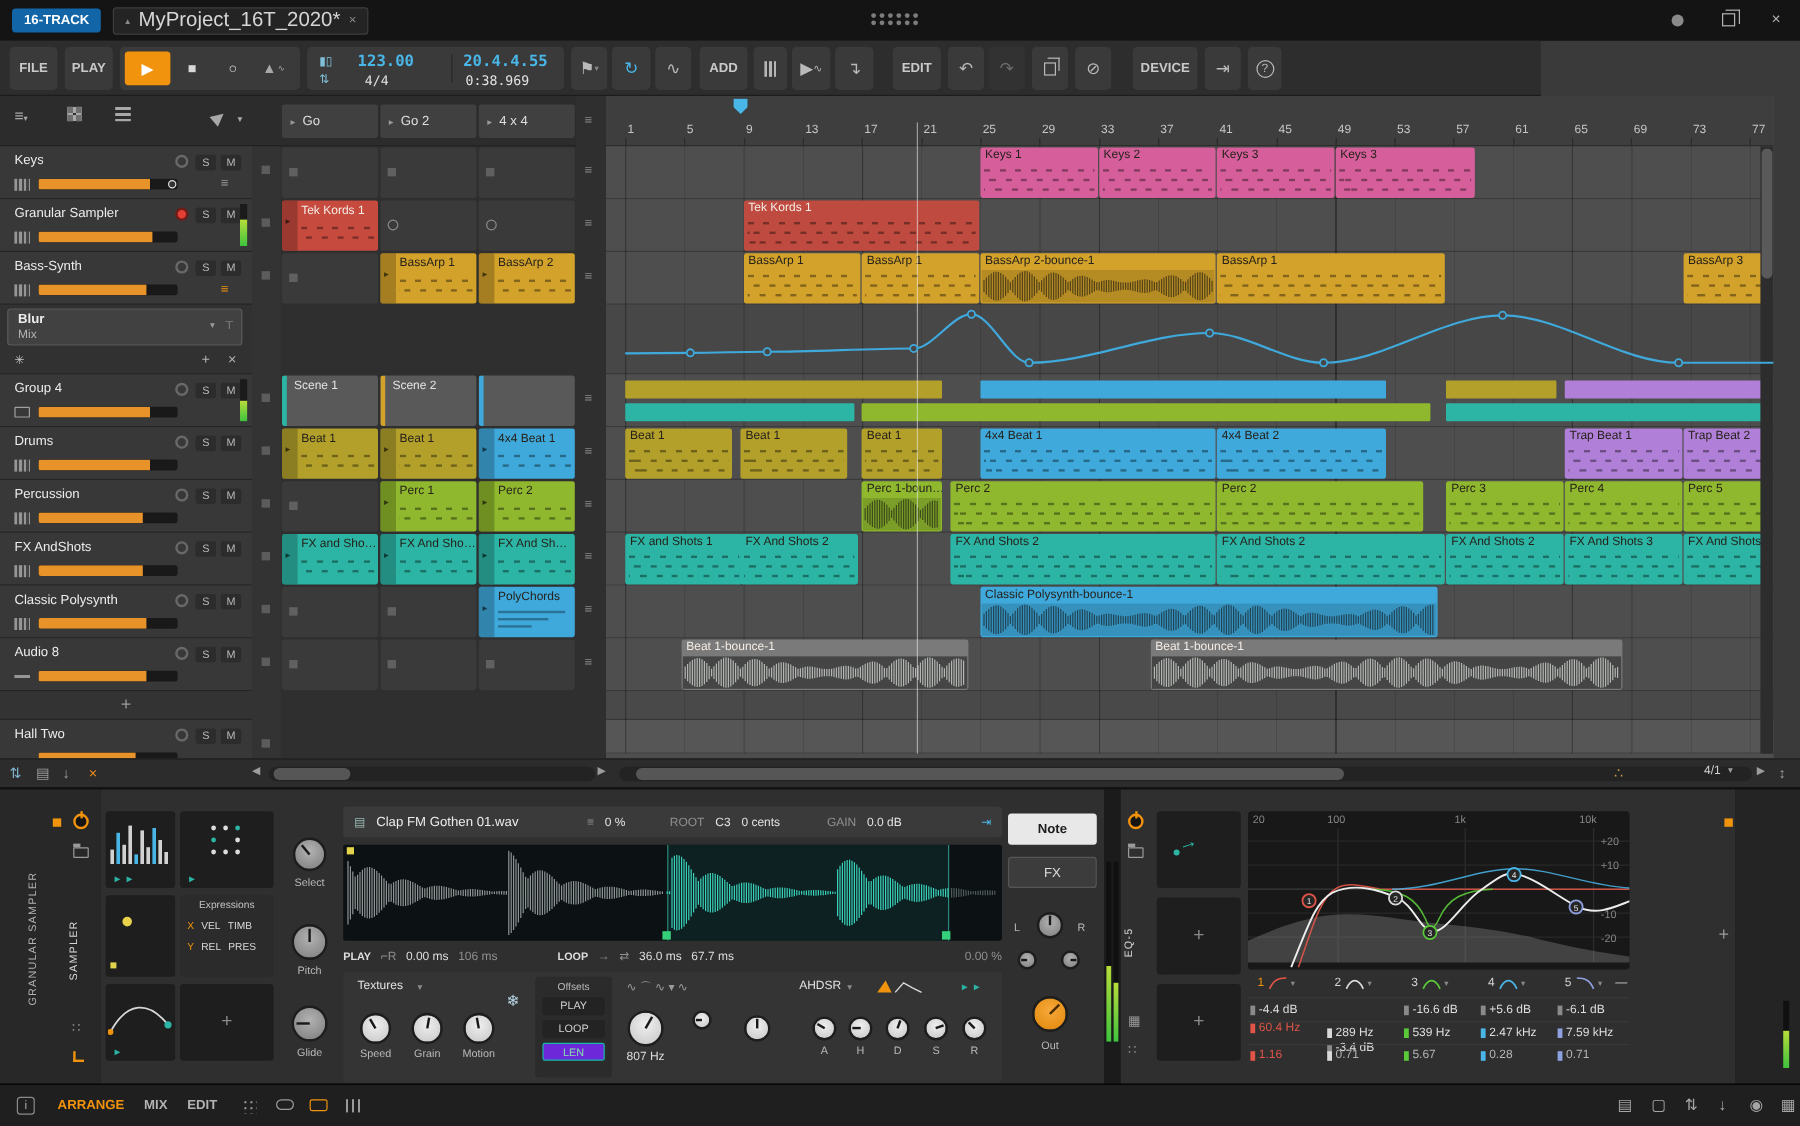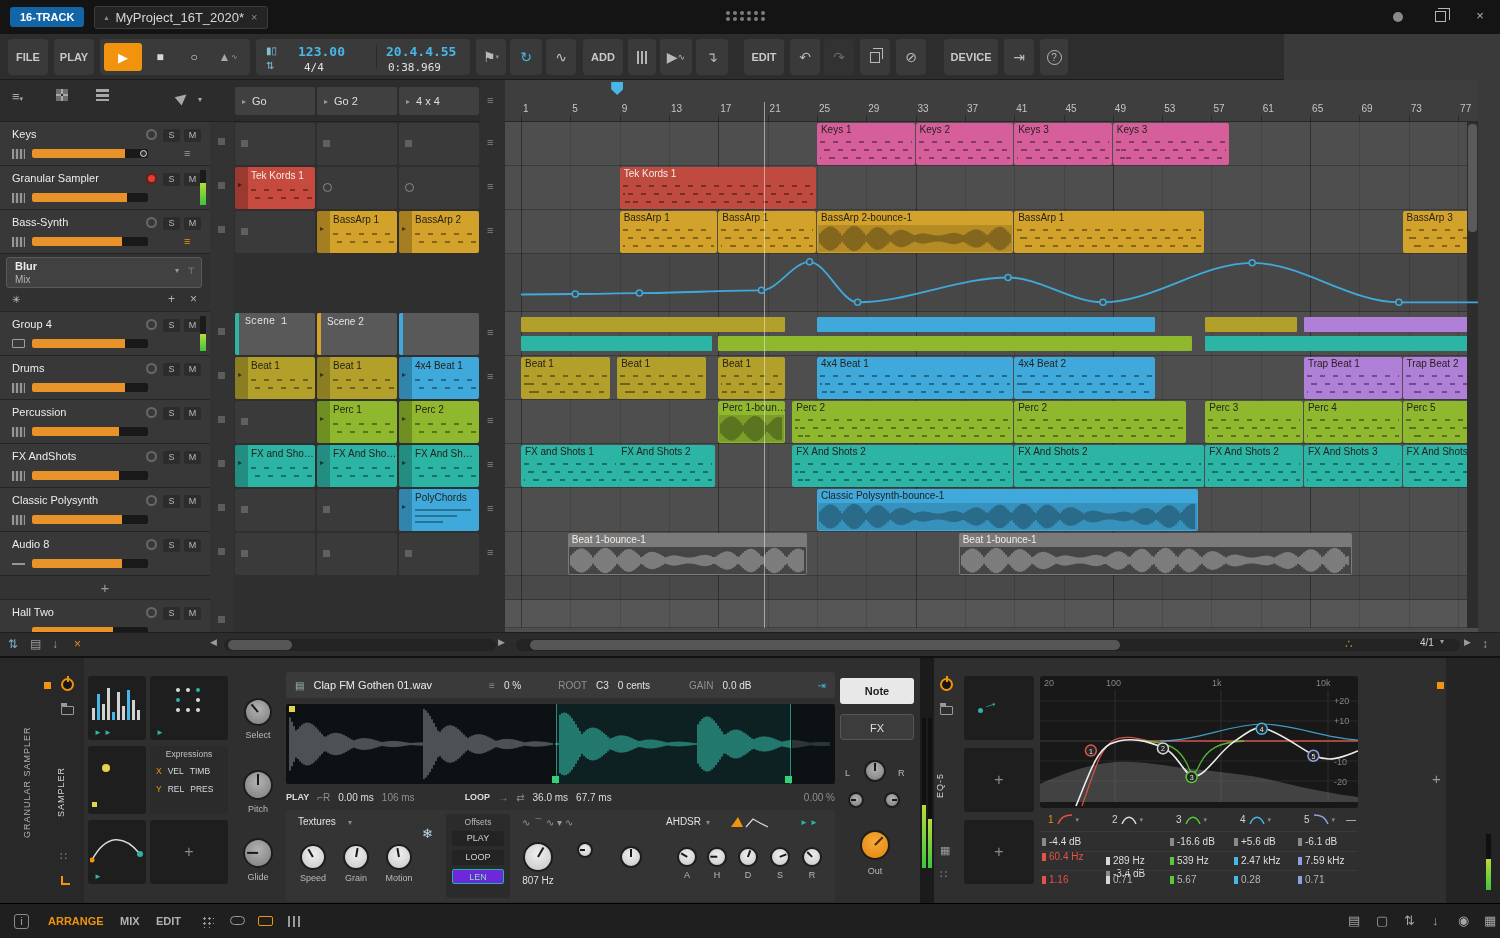--- a/index.html
+++ b/index.html
@@ -7,21 +7,21 @@
 #app{position:relative;width:1500px;height:938px;overflow:hidden;background:#3a3a3a;
  font-family:"Liberation Sans",sans-serif;color:#ccc;font-size:11px}
 .abs{position:absolute}
 i,span,div{font-style:normal}
 
 
 #titlebar{position:absolute;left:0;top:0;width:1500px;height:34px;background:#141414;display:flex;align-items:center}
 .tbadge{margin-left:10px;background:#1266a7;color:#fff;font-weight:bold;font-size:11px;padding:4px 10px;border-radius:3px}
 .ttab{margin-left:10px;display:flex;align-items:center;gap:7px;background:#242424;border:1px solid #3d3d3d;border-radius:3px;height:23px;padding:0 9px}
 .ttab .car{color:#8a8a8a;font-size:8px}
-.ttab .ti{color:#d6d6d6;font-size:13px}
+.ttab .ti{color:#d6d6d6;font-size:17px}
 .ttab .tx{color:#8a8a8a;font-size:11px;cursor:pointer}
 #logo{position:absolute;left:726px;top:11px;display:grid;grid-template-columns:repeat(6,6px);grid-template-rows:5px 5px;grid-gap:1px}
 #logo i{width:4px;height:4px;border-radius:50%;background:#7d7d7d}
 .winbtn{position:absolute;top:8px;color:#b5b5b5;font-size:13px;width:20px;text-align:center}
 .windot{position:absolute;top:12px;width:10px;height:10px;border-radius:50%;background:#8a8a8a}
 .winrest{position:absolute;top:11px;width:11px;height:11px;border:1.5px solid #b5b5b5}
 .winrest:before{content:"";position:absolute;left:2px;top:-4px;width:11px;height:11px;border:1.5px solid #b5b5b5;border-bottom:none;border-left:none}
 
 
 #toolbar{position:absolute;left:0;top:34px;width:1284px;height:46px;background:#2d2d2d;border-bottom:1px solid #1c1c1c}
@@ -435,21 +435,21 @@
         <div class="pnrow" style="top: 30px; background-position: 4px 0px;"></div>
       </div>
       <div class="lclip" style="left: 165px; top: 89px; background: rgb(211, 162, 43);">
         <div class="ply"></div>
         <div class="lb">BassArp 2</div>
         <div class="pnrow" style="top: 22px; background-position: 0px 0px;"></div>
         <div class="pnrow" style="top: 30px; background-position: 4px 0px;"></div>
       </div>
       <div class="lclip" style="left: 1px; top: 191px; background: rgb(89, 89, 89);">
         <div class="edge" style="background: rgb(44, 181, 164);"></div>
-        <div class="lb" style="color: rgb(228, 228, 228); left: 10px; font-family: Liberation Mono, monospace;">Scene 1</div>
+        <div class="lb" style="color: rgb(228, 228, 228); left: 10px;">Scene 1</div>
       </div>
       <div class="lclip" style="left: 83px; top: 191px; background: rgb(89, 89, 89);">
         <div class="edge" style="background: rgb(211, 162, 43);"></div>
         <div class="lb" style="color: rgb(228, 228, 228); left: 10px;">Scene 2</div>
       </div>
       <div class="lclip" style="left: 165px; top: 191px; background: rgb(89, 89, 89);">
         <div class="edge" style="background: rgb(63, 169, 220);"></div>
         <div class="lb" style="color: rgb(228, 228, 228); left: 10px; margin-top: 48px;">Scene 3</div>
       </div>
       <div class="lclip" style="left: 1px; top: 235px; background: rgb(179, 160, 43);">

